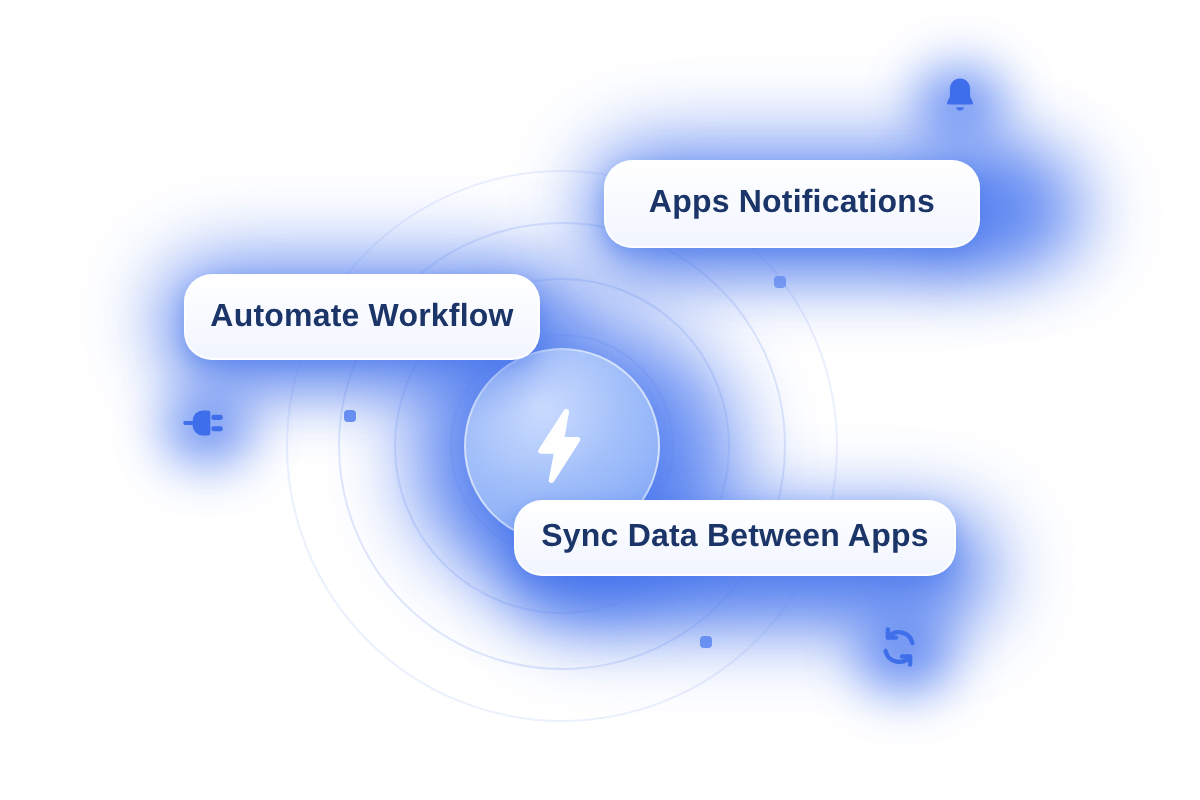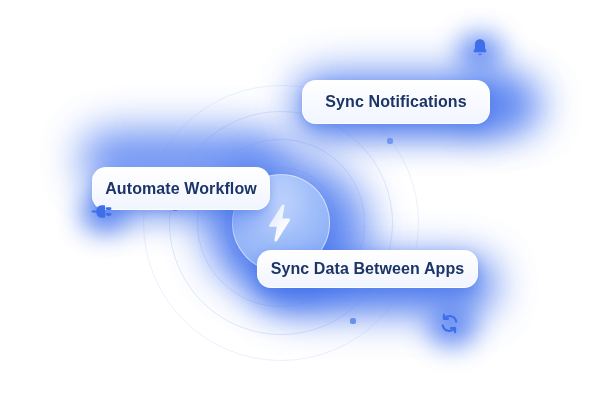--- a/index.html
+++ b/index.html
@@ -88,24 +88,24 @@
   <div class="dot" style="left:350px; top:318px;"></div>
   <div class="dot" style="left:387px; top:138px; opacity:.8;"></div>
 
   <div class="badge">
     <svg width="42" height="46" viewBox="0 0 24 24">
       <path d="M13.2 2.2 L6 13.4 h4.6 L9 21.8 l7.4-11.6 h-4.6 l1.4-8 z" fill="#ffffff" stroke="#ffffff" stroke-width="1.6" stroke-linejoin="round"></path>
     </svg>
   </div>
 
   <div class="card" style="left:302px; top:80px; width:188px; height:44px;">
-    <span>Sync Notifications</span>
+    <span>Apps Notifications</span>
   </div>
 
-  <div class="card" style="left:92px; top:137px; width:178px; height:43px;margin-top:30px;">
+  <div class="card" style="left:92px; top:137px; width:178px; height:43px;">
     <span>Automate Workflow</span>
   </div>
 
   <div class="card" style="left:257px; top:250px; width:221px; height:38px;">
     <span>Sync Data Between Apps</span>
   </div>
 
   <div class="corner-icon" style="left:468px; top:36px; width:24px; height:24px;">
     <svg viewBox="0 0 24 24" width="22" height="22" fill="#3f6eea">
       <path d="M12 2.5c-3.2 0-5.5 2.4-5.5 5.6v4.2L5 15.4c-.3.6.1 1.3.8 1.3h12.4c.7 0 1.1-.7.8-1.3l-1.5-3.1V8.1c0-3.2-2.3-5.6-5.5-5.6z"></path>

